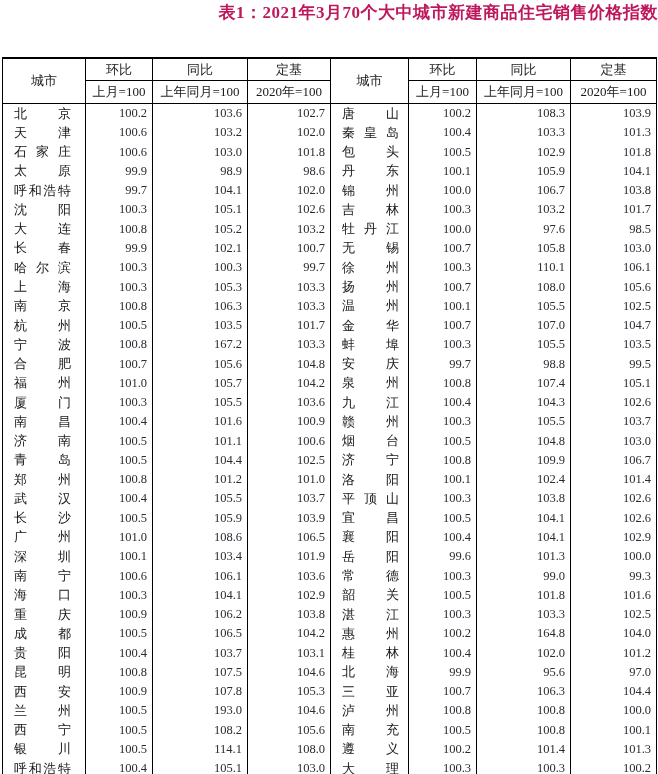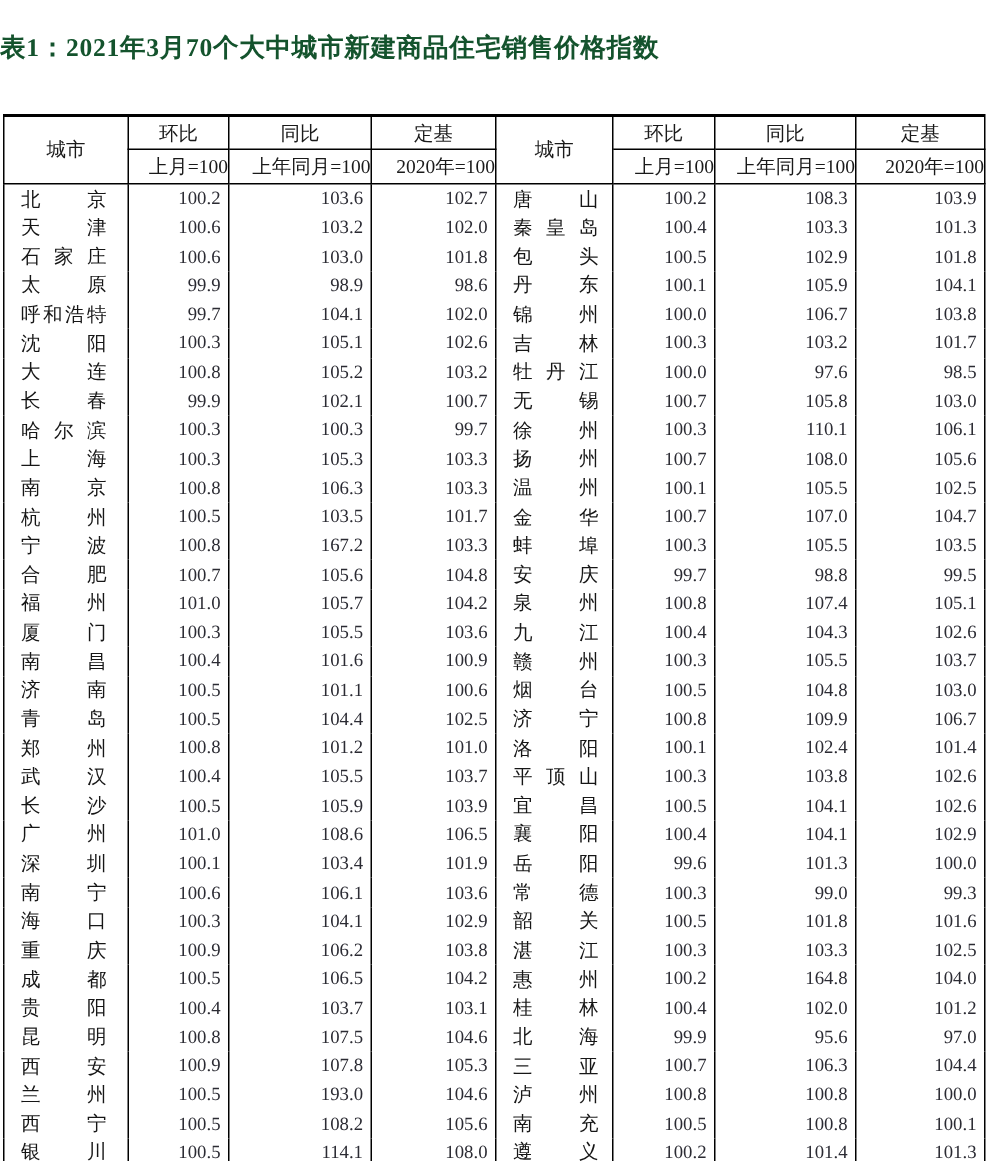--- a/index.html
+++ b/index.html
@@ -4,26 +4,26 @@
 <style>
   html,body{margin:0;padding:0;}
   body{
     width:658px;height:774px;
     background:#ffffff;
     font-family:"Liberation Serif","DejaVu Serif",serif;
     color:#1a1a1a;
     overflow:hidden;
   }
   .page-title{
-    text-align:left;
+    text-align:right;
     font-weight:bold;
     font-size:17px;
-    padding-top:20px;
+    padding-top:1px;
     height:20px;
-    color:#14532d;
+    color:#be185d;
     letter-spacing:0.5px;
   }
   table.price-index{
     border-collapse:collapse;
     table-layout:fixed;
     width:654px;
     margin:36px 0 0 2px;
     border-top:2px solid #000;
     border-bottom:2px solid #000;
     border-left:1px solid #000;
@@ -35,21 +35,21 @@
     padding:0;
     overflow:hidden;
     white-space:nowrap;
   }
   thead th{
     border:1px solid #000;
     text-align:center;
     color:#1a1a1a;
   }
   thead tr.hdr-top th{height:21px;}
-  thead tr.hdr-sub th{height:22px;text-align:right;}
+  thead tr.hdr-sub th{height:22px;}
   tbody td{
     border-left:1px solid #000;
     border-right:1px solid #000;
     height:19.28px;
     color:#2b2b33;
   }
   td.num{
     text-align:right;
     padding-right:5px;
     font-size:12.5px;

